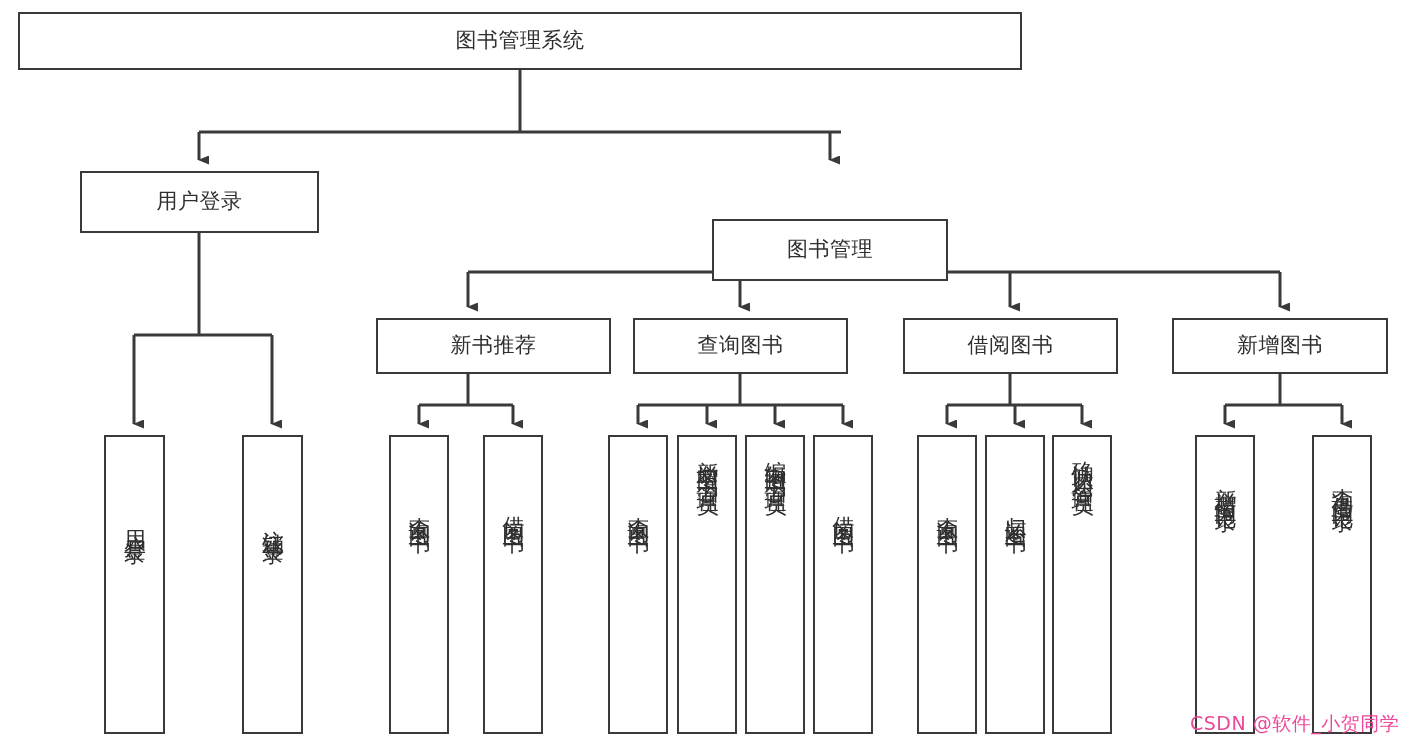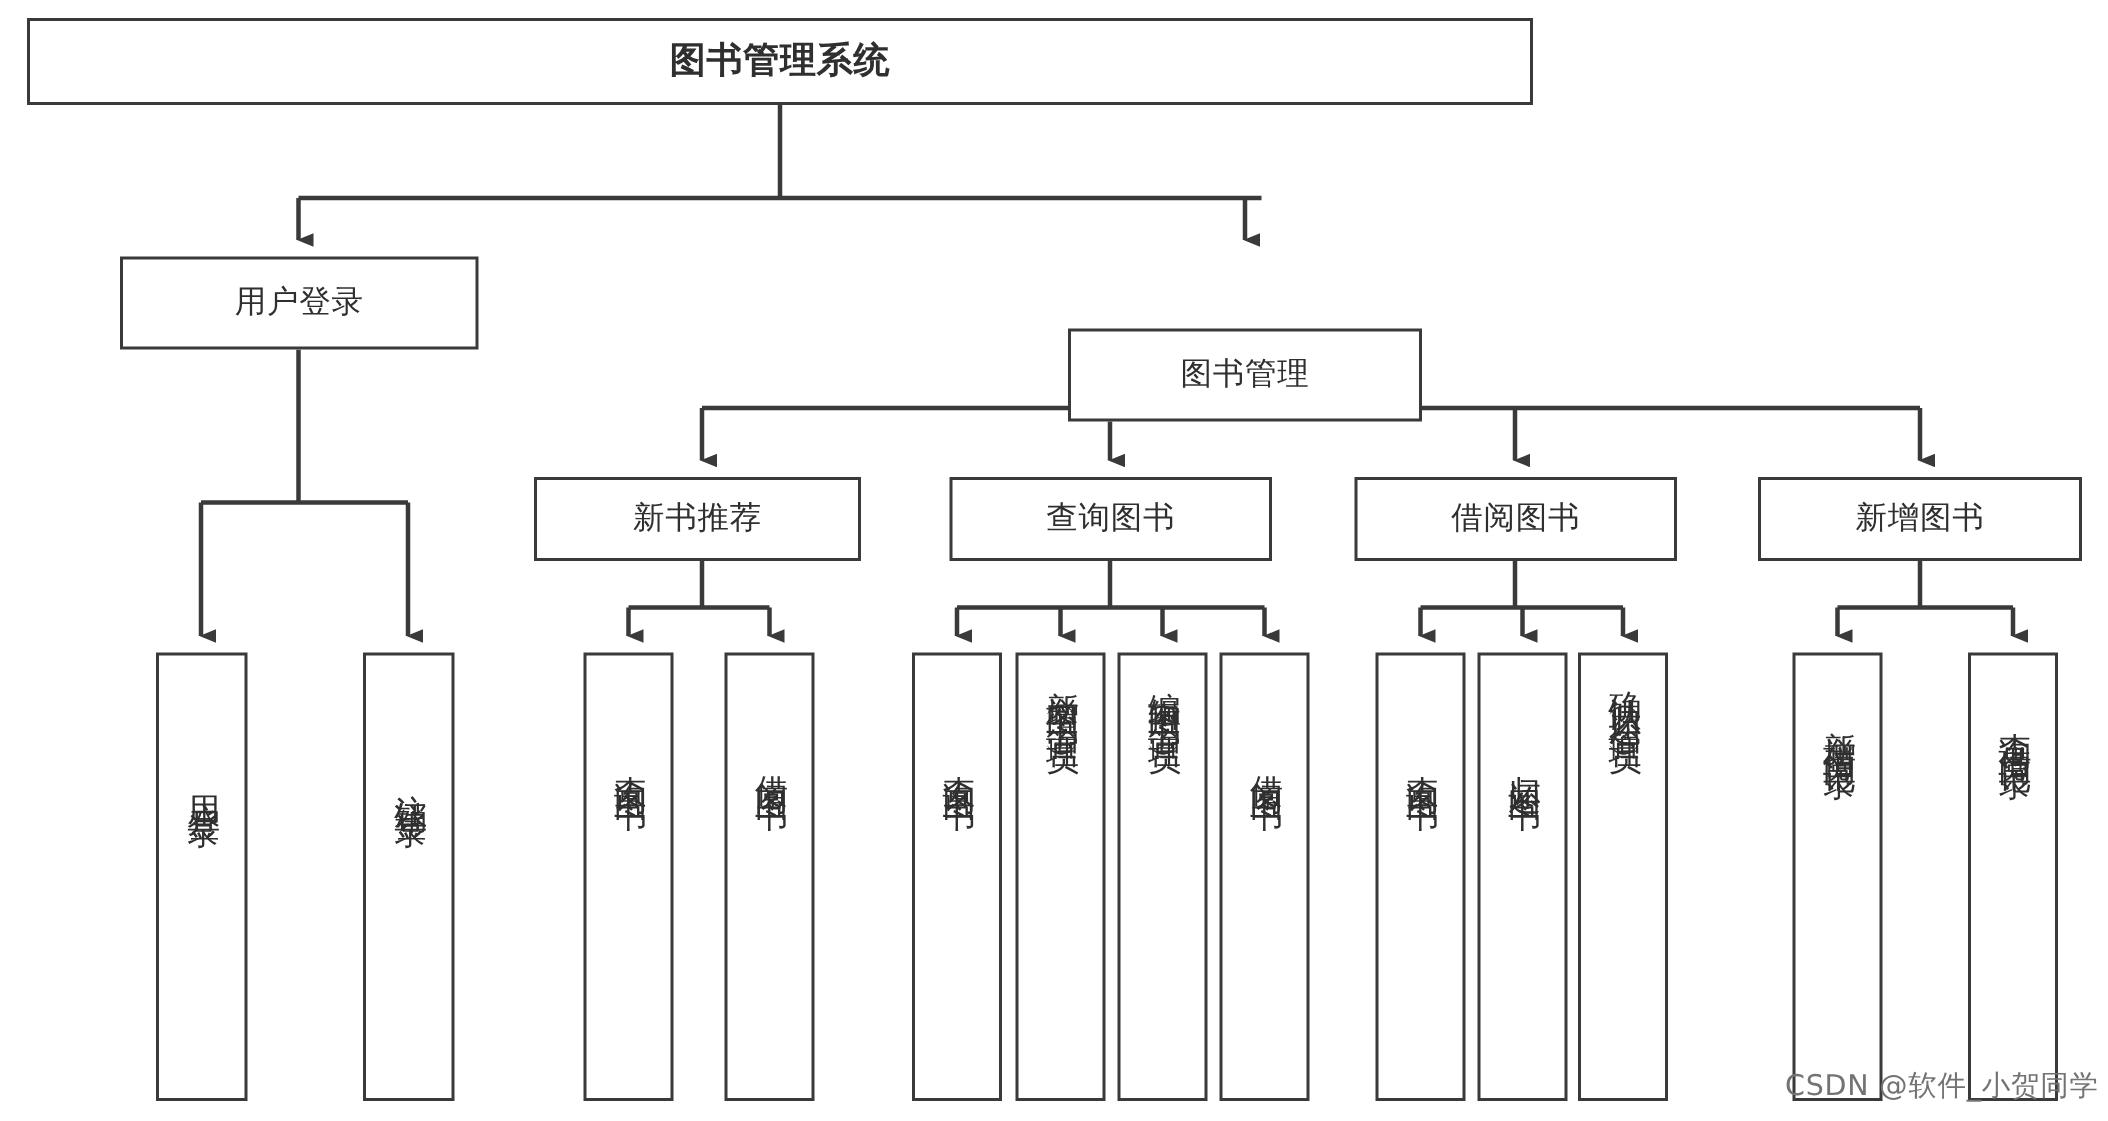--- a/index.html
+++ b/index.html
@@ -39,39 +39,38 @@
     color: #2f2f2f;
     line-height: 1.22;
     letter-spacing: 0.5px;
     text-align: center;
     white-space: nowrap;
   }
   .node.horizontal .label {
     font-size: 21px;
   }
   .node.root .label {
-    font-size: 24px;
-    font-weight: bold;
+    font-size: 21px;
   }
   .node.vertical {
     align-items: flex-start;
     justify-content: center;
     padding-top: 0;
   }
   .node.vertical .label {
     writing-mode: vertical-rl;
     text-orientation: upright;
     font-size: 22px;
     letter-spacing: 5px;
     white-space: nowrap;
   }
   .watermark {
     position: absolute;
     font-size: 19px;
-    color: #737373;
+    color: #ec4899;
     white-space: nowrap;
     letter-spacing: 0.5px;
   }
 </style>
 </head>
 <body>
 
 <div id="canvas">
 
   <svg class="edges" viewBox="0 0 1405 747">
@@ -128,21 +127,21 @@
     <span class="label">图书管理系统</span>
   </div>
 
   <div class="node horizontal" style="left:80px; top:171px; width:239px; height:62px;">
     <span class="label">用户登录</span>
   </div>
   <div class="node horizontal" style="left:712px; top:171px; width:236px; height:62px;margin-top:48px;">
     <span class="label">图书管理</span>
   </div>
 
-  <div class="node horizontal" style="left:356px; top:318px; width:218px; height:56px;">
+  <div class="node horizontal" style="left:376px; top:318px; width:235px; height:56px;">
     <span class="label">新书推荐</span>
   </div>
   <div class="node horizontal" style="left:633px; top:318px; width:215px; height:56px;">
     <span class="label">查询图书</span>
   </div>
   <div class="node horizontal" style="left:903px; top:318px; width:215px; height:56px;">
     <span class="label">借阅图书</span>
   </div>
   <div class="node horizontal" style="left:1172px; top:318px; width:216px; height:56px;">
     <span class="label">新增图书</span>

